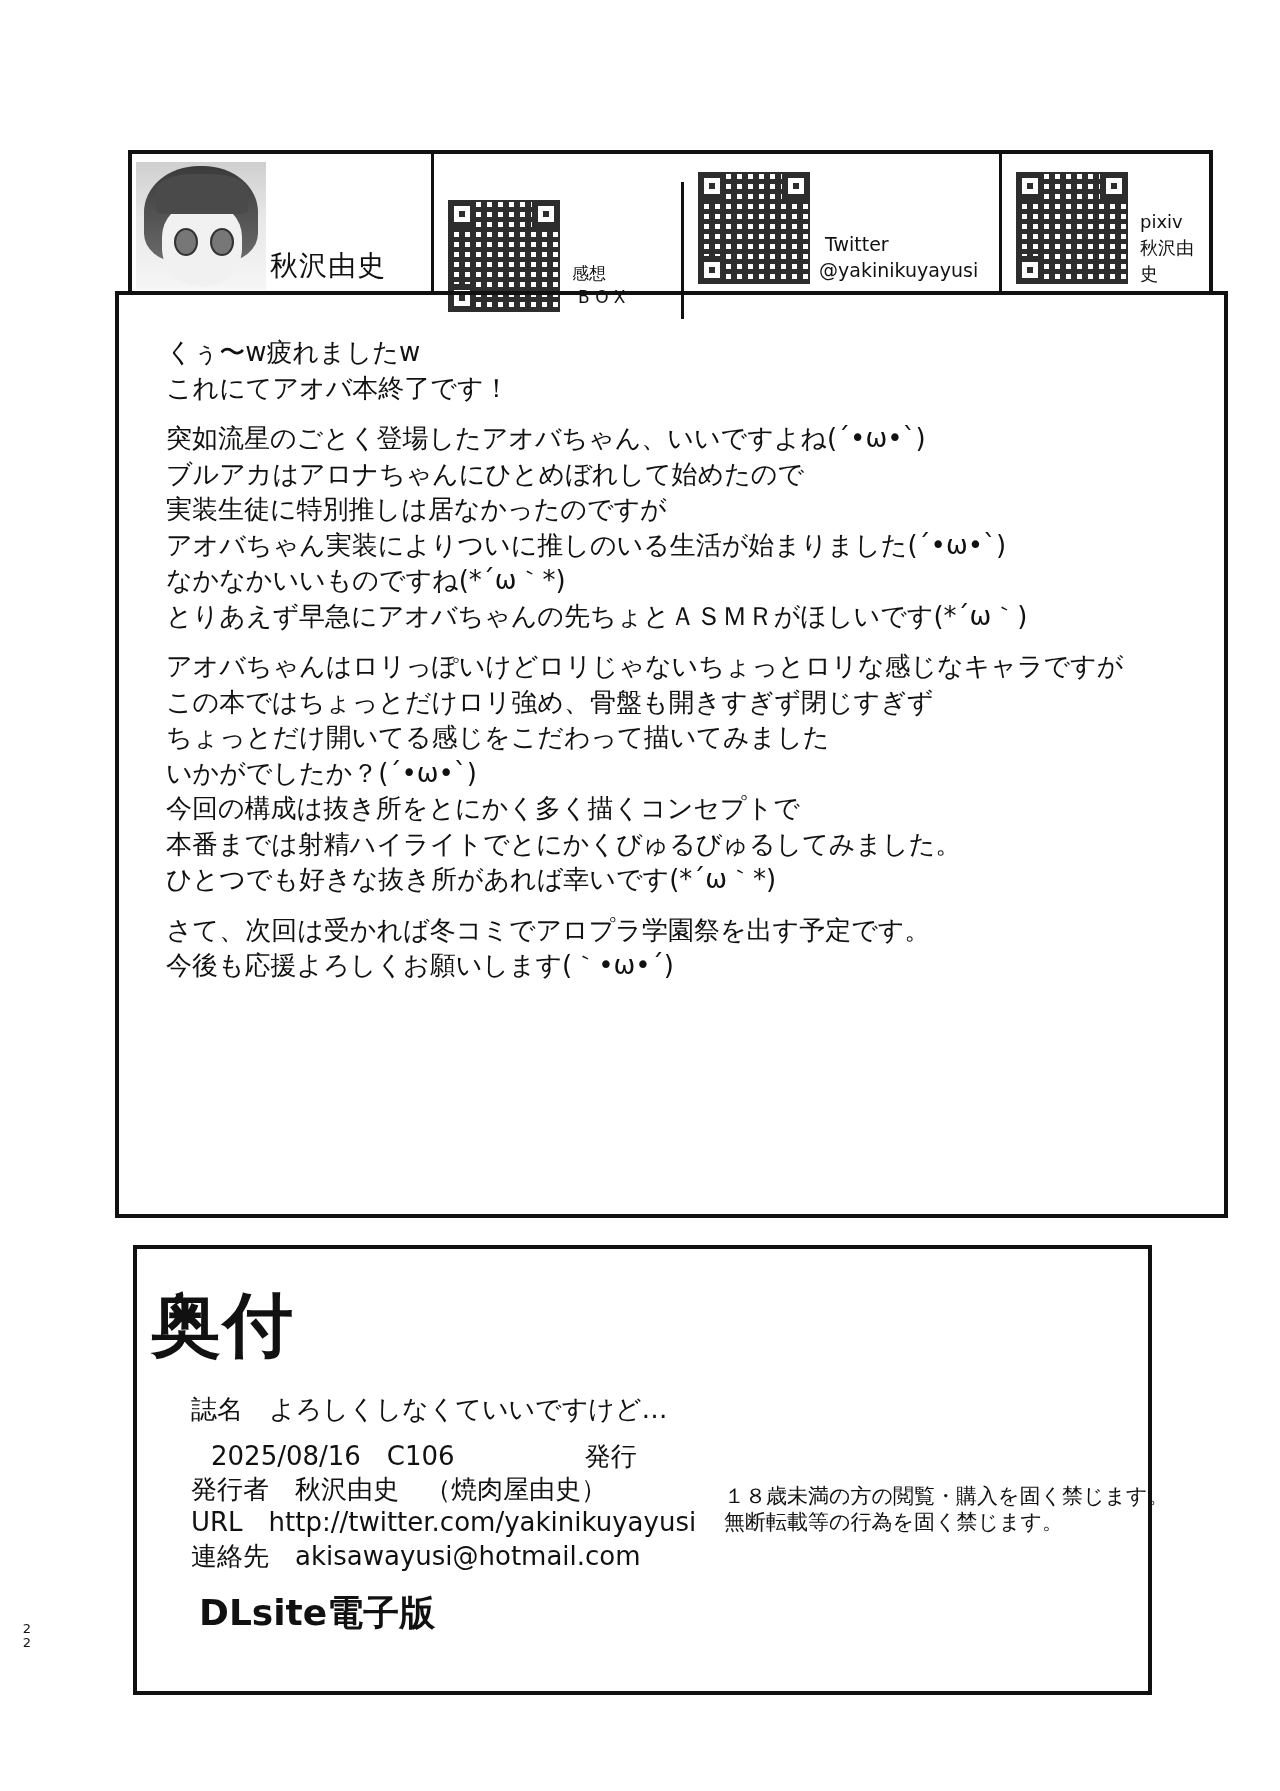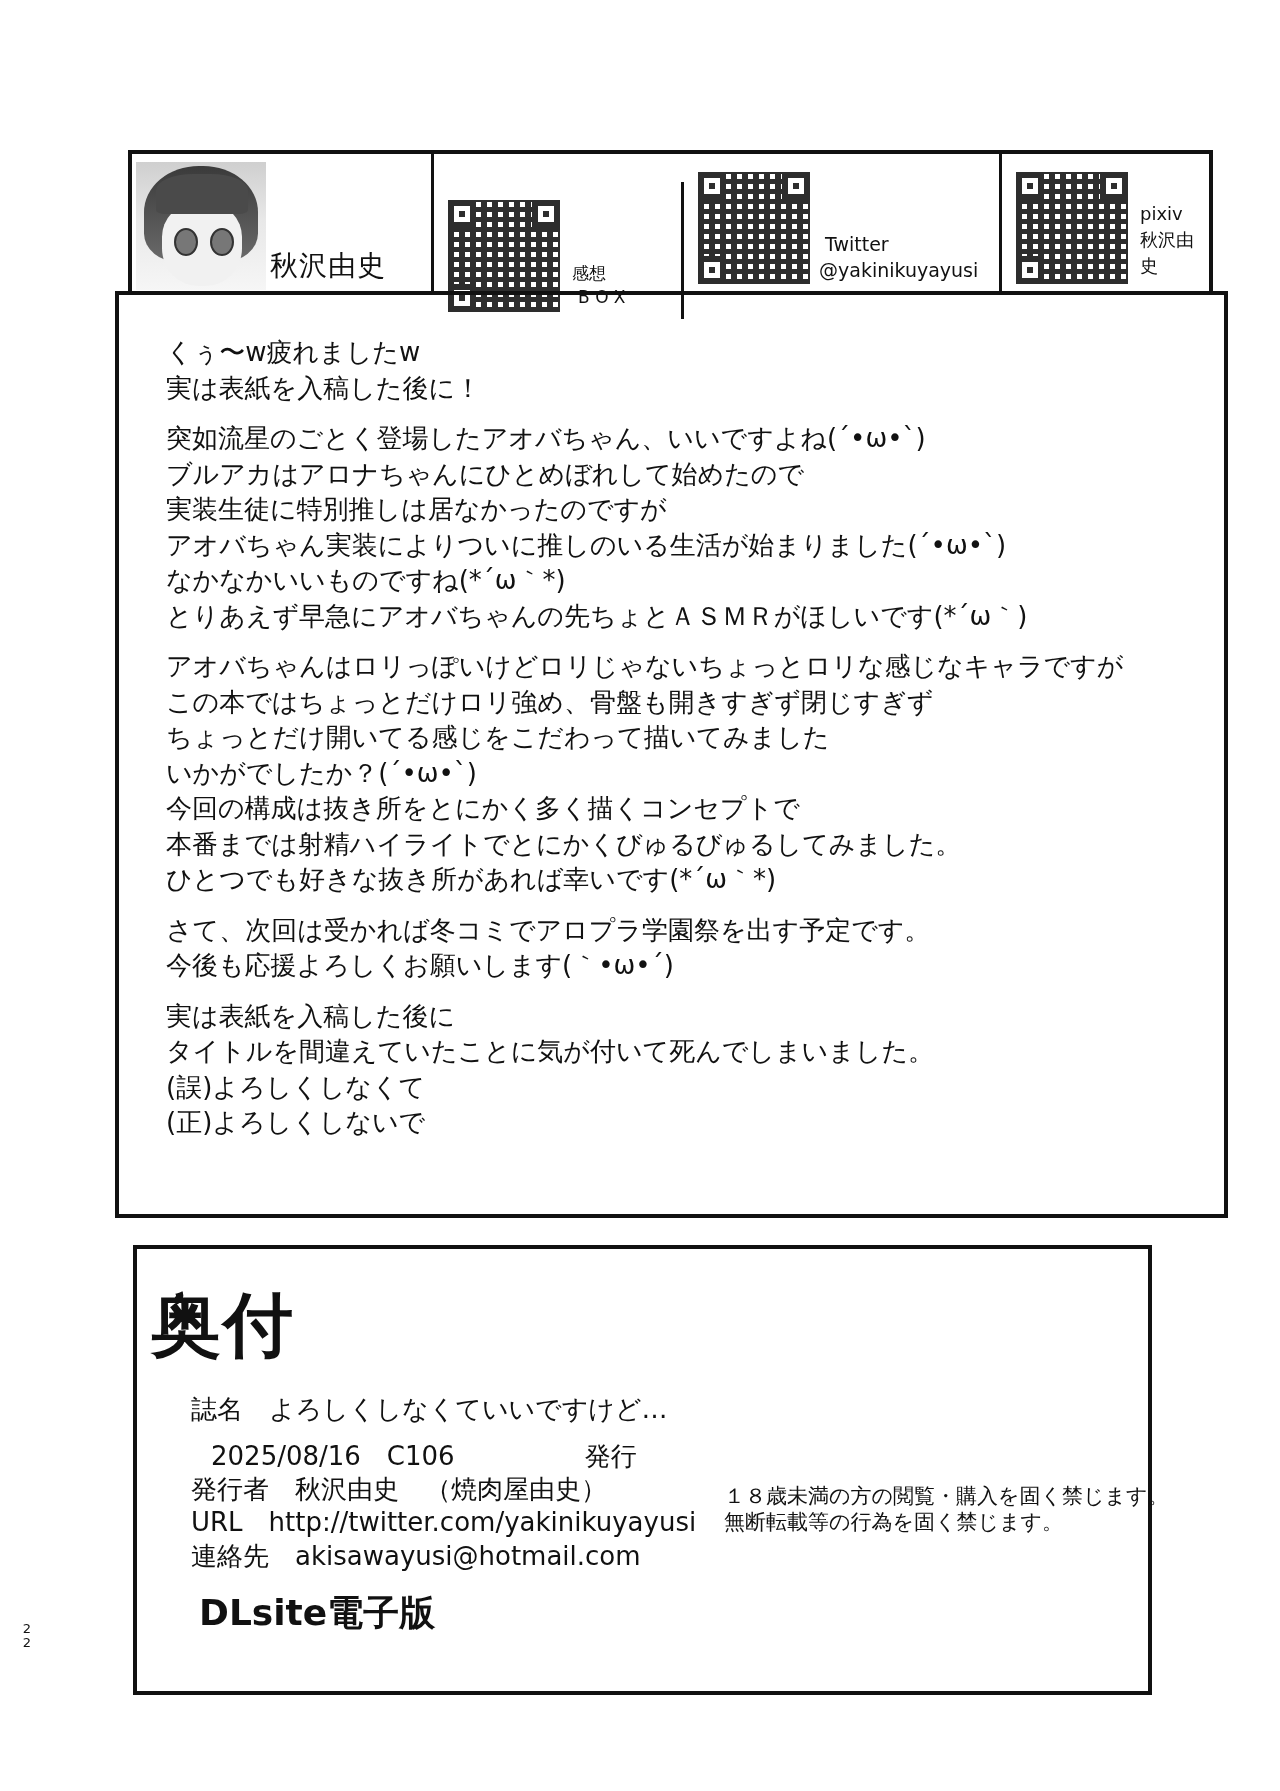--- a/index.html
+++ b/index.html
@@ -31,21 +31,21 @@
         opacity:.88; }
   .qr::before,.qr::after,.qr .finder { content:""; position:absolute; width:28px; height:28px; background:#fff;
         border:6px solid #111; box-shadow: inset 0 0 0 5px #fff, inset 0 0 0 14px #111; box-sizing:border-box; }
   .qr::before { left:0; top:0; } .qr::after { right:0; top:0; }
   .qr .finder { left:0; bottom:0; }
   .cap { position:absolute; font-size:17px; line-height:24px; }
   .c-box .cap { left:138px; bottom:10px; }
   .c-box .cap .box-l { letter-spacing:6px; display:block; padding-left:6px; }
   .c-tw .cap { left:135px; bottom:8px; font-size:19px; line-height:26px; }
   .c-tw .cap .t1 { padding-left:6px; display:block; }
-  .c-px .cap { left:138px; bottom:12px; font-size:18px; line-height:26px; }
+  .c-px .cap { left:138px; bottom:4px; font-size:18px; line-height:26px; }
 
   .afterword { position:absolute; left:115px; top:291px; width:1113px; height:927px;
                border:4px solid #111; box-sizing:border-box; }
   .afterword .body { position:absolute; left:47px; top:40px; font-size:26px; line-height:35.5px; }
   .para { margin:0 0 15px 0; white-space:pre; }
 
   .colophon { position:absolute; left:133px; top:1245px; width:1019px; height:450px;
               border:4px solid #111; box-sizing:border-box; }
   .colo-title { position:absolute; left:14px; top:30px; font-size:70px; font-weight:bold; letter-spacing:2px; }
   .colo-row { position:absolute; left:12px; font-size:26px; white-space:pre;margin-left:42px; }
@@ -97,40 +97,36 @@
     <div class="cap">
       <span style="display:block">pixiv</span>
       <span>秋沢由史</span>
     </div>
   </div>
 </div>
 
 <div class="afterword">
   <div class="body">
     <p class="para">くぅ〜w疲れましたw
-実は表紙を入稿した後に！</p>
+これにてアオバ本終了です！</p>
     <p class="para">突如流星のごとく登場したアオバちゃん、いいですよね(´•ω•`)
 ブルアカはアロナちゃんにひとめぼれして始めたので
 実装生徒に特別推しは居なかったのですが
 アオバちゃん実装によりついに推しのいる生活が始まりました(´•ω•`)
 なかなかいいものですね(*´ω｀*)
 とりあえず早急にアオバちゃんの先ちょとＡＳＭＲがほしいです(*´ω｀)</p>
     <p class="para">アオバちゃんはロリっぽいけどロリじゃないちょっとロリな感じなキャラですが
 この本ではちょっとだけロリ強め、骨盤も開きすぎず閉じすぎず
 ちょっとだけ開いてる感じをこだわって描いてみました
 いかがでしたか？(´•ω•`)
 今回の構成は抜き所をとにかく多く描くコンセプトで
 本番までは射精ハイライトでとにかくびゅるびゅるしてみました。
 ひとつでも好きな抜き所があれば幸いです(*´ω｀*)</p>
     <p class="para">さて、次回は受かれば冬コミでアロプラ学園祭を出す予定です。
 今後も応援よろしくお願いします(｀•ω•´)</p>
-    <p class="para">実は表紙を入稿した後に
-タイトルを間違えていたことに気が付いて死んでしまいました。
-(誤)よろしくしなくて
-(正)よろしくしないで</p>
   </div>
 </div>
 
 <div class="colophon">
   <div class="colo-title">奥付</div>
   <div class="colo-row r-title">誌名　よろしくしなくていいですけど…</div>
   <div class="colo-row r-date">2025/08/16　C106　　　　　発行</div>
   <div class="colo-row r-pub">発行者　秋沢由史　（焼肉屋由史）</div>
   <div class="colo-row r-url">URL　http://twitter.com/yakinikuyayusi</div>
   <div class="colo-row r-contact">連絡先　akisawayusi@hotmail.com</div>

